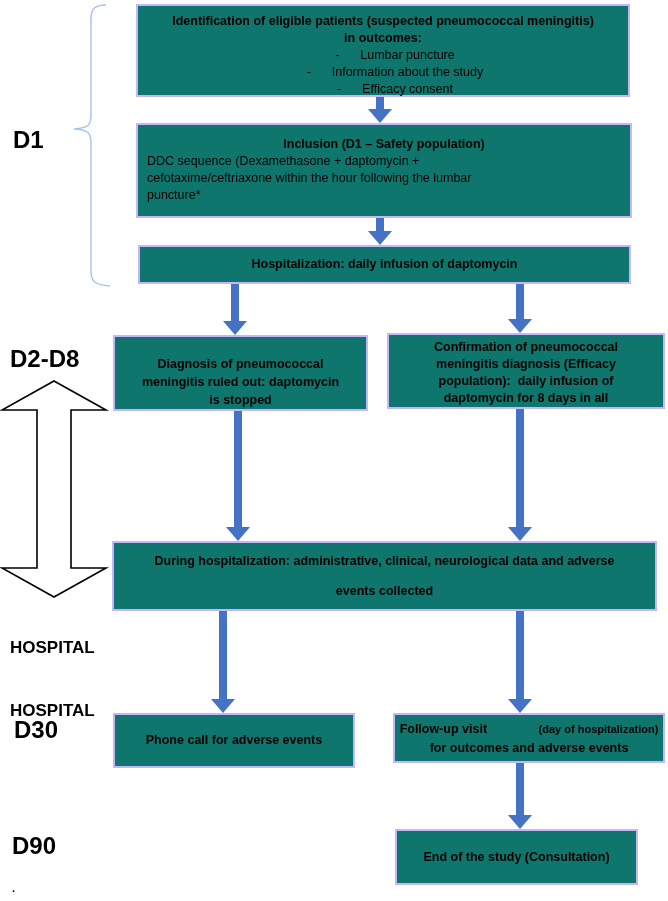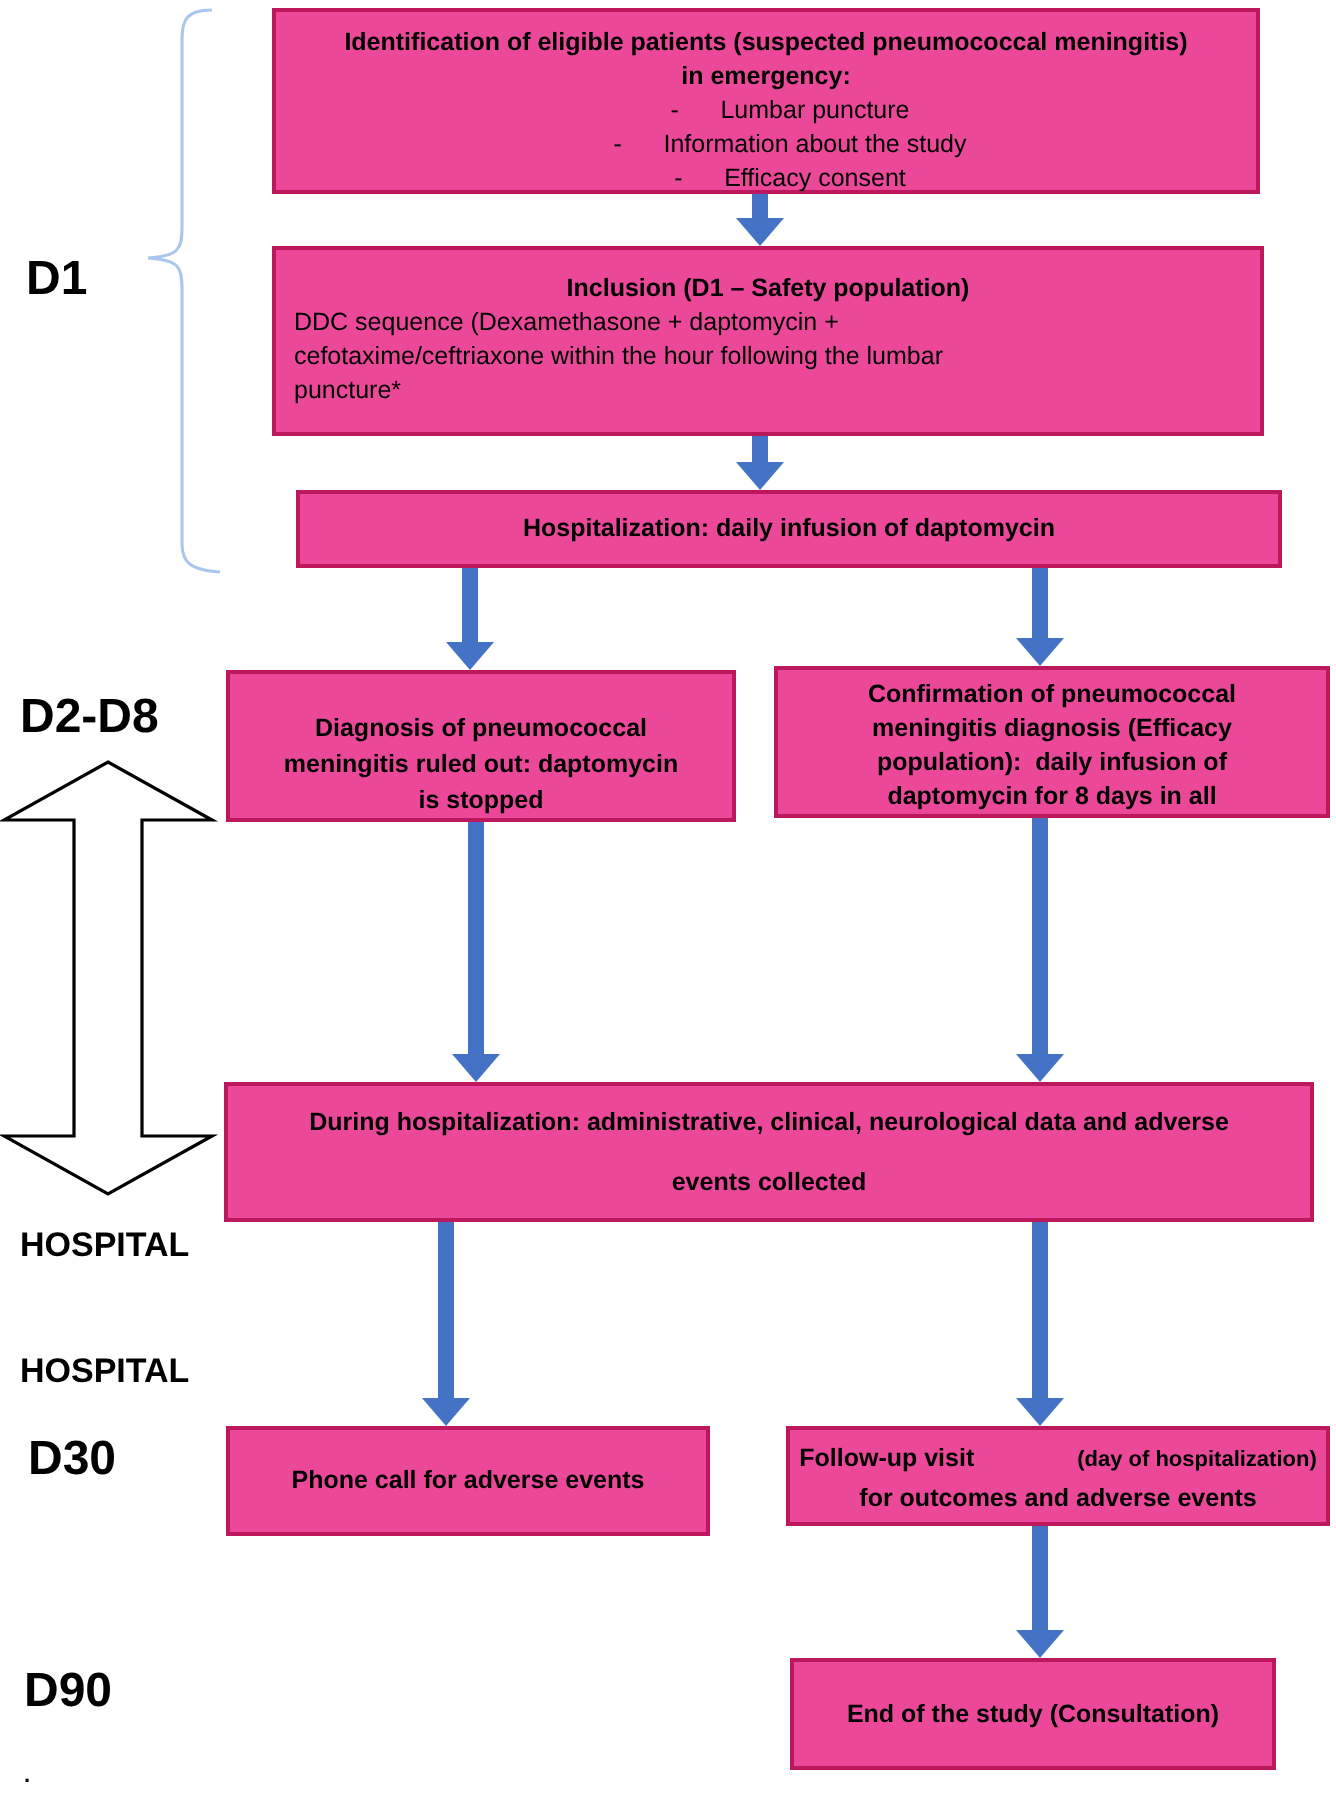--- a/index.html
+++ b/index.html
@@ -3,21 +3,21 @@
 <meta charset="utf-8">
 <style>
   html,body {margin:0; padding:0; background:#fff;}
   .canvas {
     position:relative; width:668px; height:901px; background:#ffffff;
     font-family:"Liberation Sans", sans-serif; color:#000; overflow:hidden;
   }
   svg.overlay {position:absolute; left:0; top:0; pointer-events:none;}
   .box {
     position:absolute; box-sizing:border-box;
-    border:2px solid #be185d; background:#ec4899;
+    border:2px solid #c4b5fd; background:#0f766e;
     text-align:center; font-weight:700; font-size:12.5px; line-height:17px;
   }
   .box .line {display:block; white-space:pre;}
   .regular {font-weight:400;padding-left:24px;}
   .align-left {text-align:left;}
   .flex-center {display:flex; flex-direction:column; align-items:center; justify-content:center;}
   .small-paren {font-size:11px;margin-left:48px;}
   .arrow {position:absolute; display:flex; flex-direction:column; align-items:center; width:24px;}
   .arrow .shaft {width:8px; flex:1; background:#4472C4;}
   .arrow .head {width:0; height:0; border-left:12px solid transparent; border-right:12px solid transparent; border-top:14px solid #4472C4;}
@@ -31,30 +31,30 @@
 
 <div class="canvas">
 
   <svg class="overlay" width="668" height="901" viewBox="0 0 668 901">
     <path d="M 106 5 C 93 5 91 10 91 20 L 91 114 C 91 125 89 128 74 129 C 89 130 91 133 91 144 L 91 272 C 91 281 95 285 110 286" fill="none" stroke="#A9C6EC" stroke-width="1.5"></path>
     <polygon points="54,381 106,410 71,410 71,568 106,568 54,597 2,568 37,568 37,410 2,410" fill="#FFFFFF" stroke="#000000" stroke-width="1.6"></polygon>
   </svg>
 
   <div class="tl tl-big" style="left:13px; top:125px;">D1</div>
   <div class="tl tl-big" style="left:10px; top:344px;">D2-D8</div>
-  <div class="tl tl-med" style="left:10px; top:570px;">
+  <div class="tl tl-med" style="left:10px; top:595px;">
     <span class="line" style="display:block;">HOSPITAL</span>
     <span class="line" style="display:block;">HOSPITAL</span>
   </div>
   <div class="tl tl-big" style="left:14px; top:715px;">D30</div>
   <div class="tl tl-big" style="left:12px; top:831px;">D90</div>
 
   <div class="box" style="left:136px; top:4px; width:494px; height:93px; padding-top:7px;">
     <span class="line">Identification of eligible patients (suspected pneumococcal meningitis)</span>
-    <span class="line">in emergency:</span>
+    <span class="line">in outcomes:</span>
     <span class="line regular">-      Lumbar puncture</span>
     <span class="line regular">-      Information about the study</span>
     <span class="line regular">-      Efficacy consent</span>
   </div>
 
   <div class="arrow" style="left:368px; top:97px; height:26px;">
     <div class="shaft"></div>
     <div class="head"></div>
   </div>
 
@@ -63,21 +63,21 @@
     <span class="line regular align-left" style="padding-left:9px;">DDC sequence (Dexamethasone + daptomycin +</span>
     <span class="line regular align-left" style="padding-left:9px;">cefotaxime/ceftriaxone within the hour following the lumbar</span>
     <span class="line regular align-left" style="padding-left:9px;">puncture*</span>
   </div>
 
   <div class="arrow" style="left:368px; top:218px; height:27px;">
     <div class="shaft"></div>
     <div class="head"></div>
   </div>
 
-  <div class="box flex-center" style="left:148px; top:245px; width:493px; height:39px;">
+  <div class="box flex-center" style="left:138px; top:245px; width:493px; height:39px;">
     <span class="line">Hospitalization: daily infusion of daptomycin</span>
   </div>
 
   <div class="arrow" style="left:223px; top:284px; height:51px;">
     <div class="shaft"></div>
     <div class="head"></div>
   </div>
   <div class="arrow" style="left:508px; top:284px; height:49px;">
     <div class="shaft"></div>
     <div class="head"></div>

